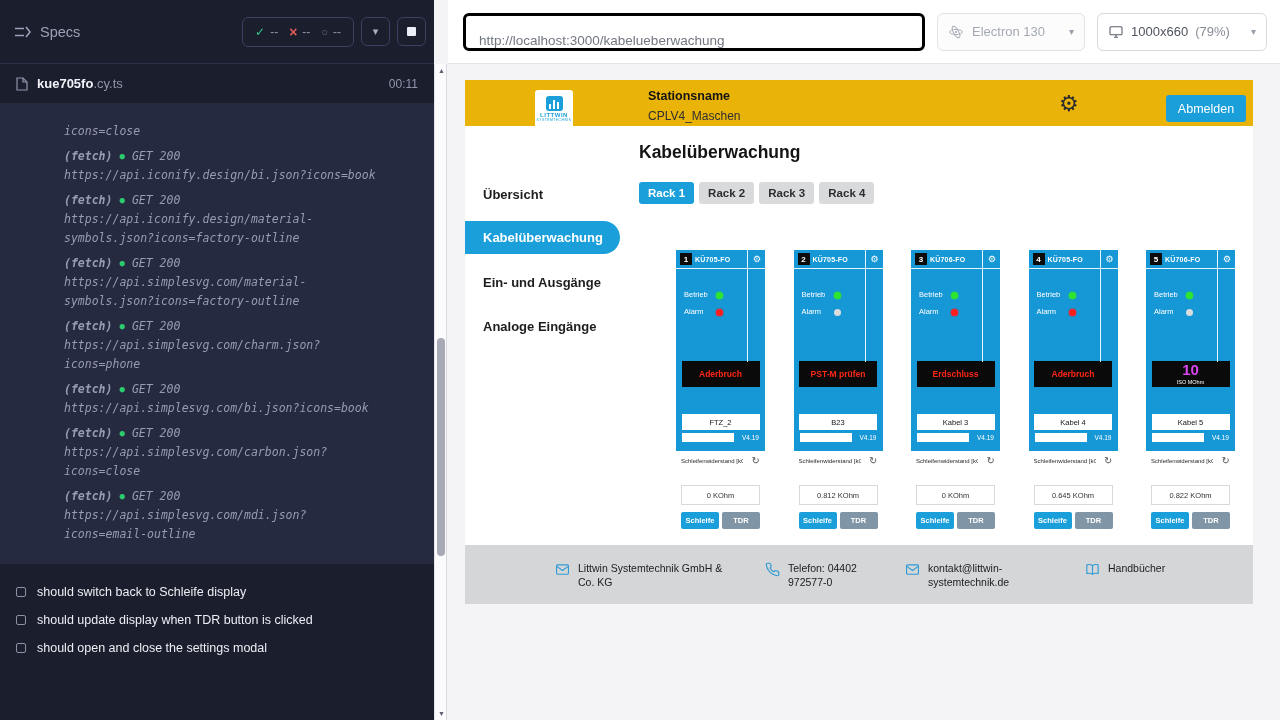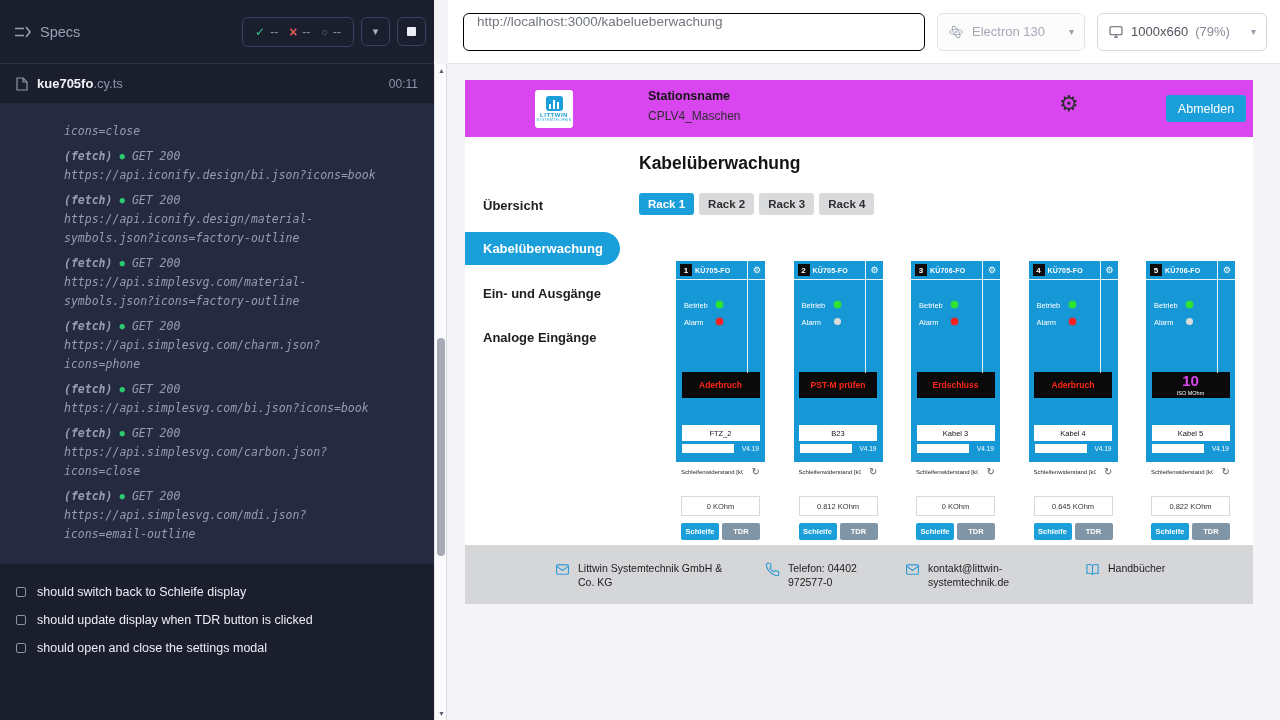--- a/index.html
+++ b/index.html
@@ -39,31 +39,31 @@
   
   .cy-scrollbar { position:absolute; left:434px; top:64px; width:13px; height:656px; background:#fbfbfd; border-left:1px solid #e3e3e8; border-right:1px solid #d9dade; }
   .sb-arrow { position:absolute; left:0; width:13px; text-align:center; font-size:7px; color:#5c markets6e; color:#5c6070; }
   .sb-arrow.up { top:3px; }
   .sb-arrow.down { bottom:3px; }
   .sb-thumb { position:absolute; left:2px; top:274px; width:8px; height:218px; background:#a7aab5; border-radius:4px; }
 
   
   .right { position:absolute; left:448px; top:0; width:832px; height:720px; }
   .browser-bar { height:64px; background:#fff; border-bottom:1px solid #e3e4e8; display:flex; align-items:center; padding:0 15px; gap:12px; }
-  .url-box { flex:0 0 462px; height:38px; border:1px solid #000000; border-radius:6px; display:flex; align-items:flex-start; padding:0 13px; color:#71767f; font-size:13.5px; white-space:nowrap; overflow:hidden; cursor:text; }
+  .url-box { flex:0 0 462px; height:38px; border:3px solid #000000; border-radius:6px; display:flex; align-items:flex-end; padding:0 13px; color:#71767f; font-size:13.5px; white-space:nowrap; overflow:hidden; cursor:text; }
   .browser-select { flex:0 0 148px; height:38px; border:1px solid #e2e3e9; border-radius:6px; display:flex; align-items:center; gap:8px; padding:0 10px; color:#a4a9b4; font-size:13px; background:#fcfcfd; cursor:pointer; }
   .size-select { margin-left:auto; flex:0 0 170px; height:38px; border:1px solid #d6d8de; border-radius:6px; display:flex; align-items:center; gap:7px; padding:0 10px; color:#4f545d; font-size:13px; background:#fff; cursor:pointer; }
   .size-select .zoom { color:#878c96; }
   .chev { margin-left:auto; font-size:10px; color:#9aa0ab; }
 
   .preview { position:absolute; left:0; top:64px; width:832px; height:656px; background:#f4f4f6; }
   .app { position:absolute; left:17px; top:16px; width:788px; height:524px; background:#fff; overflow:hidden; }
 
   
-  .app-header { position:relative; height:57px; background:#d946ef;padding-left:40px; }
+  .app-header { position:relative; height:46px; background:#eab308;padding-left:40px; }
   .logo { position:absolute; left:70px; top:10px; width:38px; height:38px; background:#fff; border-radius:3px; display:flex; flex-direction:column; align-items:center; justify-content:center; gap:1px; }
   .logo-mark { width:17px; height:15px; background:#1a9fdb; border-radius:3px; display:flex; align-items:flex-end; justify-content:center; gap:2px; padding:2px 2px; }
   .logo-mark i { display:block; width:2px; background:#fff; }
   .logo-mark i:nth-child(1){ height:5px; } .logo-mark i:nth-child(2){ height:9px; } .logo-mark i:nth-child(3){ height:7px; }
   .logo-title { font-size:6px; font-weight:bold; color:#1a9fdb; letter-spacing:.5px; line-height:1; }
   .logo-sub { font-size:3.5px; color:#1a9fdb; letter-spacing:.4px; line-height:1; }
   .station { position:absolute; left:183px; top:9px; }
   .station-label { font-size:12.5px; font-weight:bold; color:#141414; }
   .station-value { font-size:12px; color:#2e2e30; margin-top:6px; }
   .header-gear { position:absolute; left:594px; top:13px; font-size:22px; color:#2c2c2e; line-height:1; cursor:pointer; }
@@ -82,21 +82,21 @@
 
   
   .cards { margin:46px 0 0 41px; display:flex; gap:28.5px; }
   .card { position:relative; width:89px; height:280px; background:#1697d6; color:#fff; flex:0 0 89px; }
   .card::after { content:""; position:absolute; right:17px; top:0; width:1px; height:112px; background:rgba(255,255,255,.9); }
   .card-head { height:19px; display:flex; align-items:center; gap:3px; padding:0 4px; border-bottom:1px solid rgba(255,255,255,.9); }
   .num-badge { width:12px; height:12px; background:#0c0c0c; color:#fff; font-size:8px; font-weight:bold; display:flex; align-items:center; justify-content:center; }
   .model { font-size:7px; font-weight:bold; letter-spacing:.2px; }
   .card-gear { margin-left:auto; font-size:9px; line-height:1; cursor:pointer; color:#fff; }
   .led-block { padding:21px 0 0 8px; }
-  .led-row { display:flex; align-items:flex-start; height:9px; margin-bottom:8px; font-size:7.5px; }
+  .led-row { display:flex; align-items:flex-end; height:9px; margin-bottom:8px; font-size:7.5px; }
   .led-label { width:32px; }
   .led { width:7px; height:7px; border-radius:50%; background:#dcdcdc; }
   .led.green { background:#2ee62e; box-shadow:0 0 2px #2ee62e; }
   .led.on { background:#ff1d1d; box-shadow:0 0 2px #ff1d1d; }
   .status-box { width:78px; height:26px; margin:45px auto 0; background:#0a0a0a; display:flex; flex-direction:column; align-items:center; justify-content:center; text-align:center; }
   .status-text { color:#ff2616; font-size:8.5px; font-weight:bold; white-space:nowrap; }
   .status-val { color:#d946ef; font-size:15px; font-weight:bold; line-height:1.1; }
   .status-sub { color:#fff; font-size:5.5px; line-height:1.2; }
   .cable-box { width:78px; height:16px; margin:27px auto 0; background:#fff; color:#141414; font-size:7.5px; display:flex; align-items:center; justify-content:center; cursor:text; }
   .ver-row { display:flex; align-items:center; padding:3px 6px 0 6px; }

